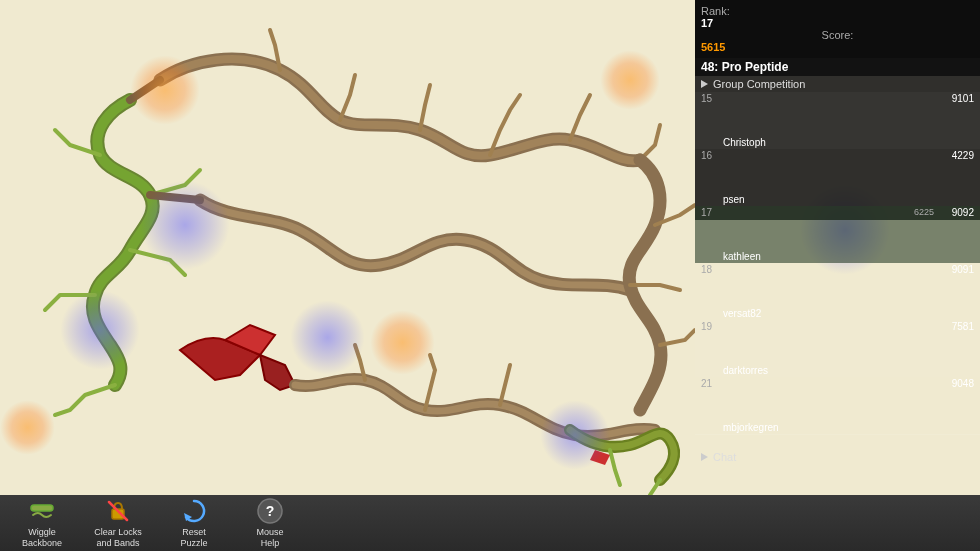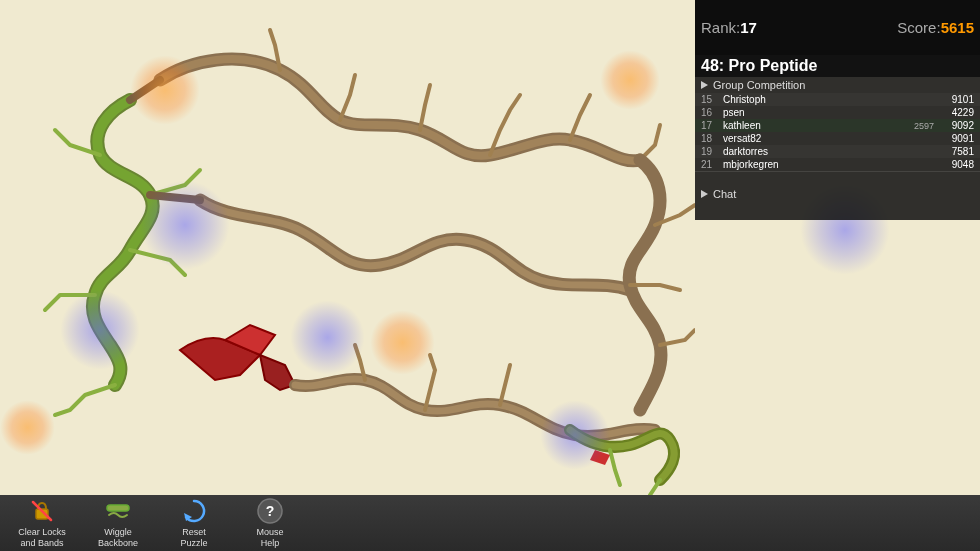--- a/index.html
+++ b/index.html
@@ -42,34 +42,35 @@
       width: 285px;
       height: 220px;
       background: rgba(20, 20, 20, 0.88);
       color: #fff;
       font-size: 11px;
     }
 
     #rank-score-bar {
       display: flex;
       justify-content: space-between;
-      padding: 19px 6px;
+      padding: 5px 6px;
       background: rgba(10,10,10,0.9);
-      font-size: 15px;
+      font-size: 11px;
       color: #ccc;
+      flex-direction: column;
     }
 
     .rank-label { color: #aaa; }
     .rank-value { color: #fff; font-weight: bold; }
-    .score-label { color: #aaa; }
+    .score-label { color: #aaa; text-align: center; }
     .score-value { color: #f90; font-weight: bold; }
 
     #puzzle-title {
       padding: 2px 6px;
-      font-size: 16px;
+      font-size: 12px;
       font-weight: bold;
       color: #fff;
       background: rgba(15,15,15,0.9);
     }
 
     .competition-row {
       display: flex;
       align-items: center;
       padding: 2px 6px;
       cursor: pointer;
@@ -94,30 +95,30 @@
 
     .competition-label { color: #ddd; }
 
     
     #player-table {
       width: 100%;
     }
 
     .player-row {
       display: flex;
-      align-items: flex-end;
+      align-items: flex-start;
       padding: 1px 6px;
       font-size: 10px;
       color: #ddd;
     }
     .player-row:nth-child(odd) { background: rgba(255,255,255,0.03); }
     .player-row.highlighted { background: rgba(40, 60, 40, 0.6); }
 
     .player-rank { width: 22px; color: #aaa; }
-    .player-name { flex: 1; color: #fff; }
+    .player-name { flex: 1; color: #fff; margin-top: 44px; }
     .player-score-extra { width: 40px; text-align: right; color: #aaa; font-size: 9px; }
     .player-score { width: 40px; text-align: right; color: #fff; }
 
     #chat-row {
       display: flex;
       align-items: center;
       padding: 16px 6px;
       cursor: pointer;
       font-size: 11px;
       border-top: 1px solid rgba(255,255,255,0.1);
@@ -278,21 +279,21 @@
   </div>
         <div class="player-row">
     <span class="player-rank">16</span>
     <span class="player-name">psen</span>
     <span class="player-score-extra"></span>
     <span class="player-score">4229</span>
   </div>
         <div class="player-row highlighted">
     <span class="player-rank">17</span>
     <span class="player-name">kathleen</span>
-    <span class="player-score-extra">2597</span>
+    <span class="player-score-extra">6225</span>
     <span class="player-score">9092</span>
   </div>
         <div class="player-row">
     <span class="player-rank">18</span>
     <span class="player-name">versat82</span>
     <span class="player-score-extra"></span>
     <span class="player-score">9091</span>
   </div>
         <div class="player-row">
     <span class="player-rank">19</span>
@@ -308,42 +309,42 @@
   </div>
       </div>
 
     <div id="chat-row">
       <div class="triangle-right"></div>
       <span class="competition-label">Chat</span>
     </div>
   </div>
 
   <div id="bottom-toolbar">
+      <div class="toolbar-btn">
+    <div class="toolbar-icon">
+          <svg width="28" height="28" viewBox="0 0 28 28">
+            <rect x="3" y="8" width="22" height="6" rx="3" fill="#8a4" stroke="#6a3" stroke-width="1.5"></rect>
+            <path d="M5 18 Q10 14 14 18 Q18 22 23 18" stroke="#8a4" stroke-width="2" fill="none" stroke-linecap="round"></path>
+          </svg>
+        </div>
+    <span style="line-height:1.2">Wiggle<br>Backbone</span>
+  </div>
       <div class="toolbar-btn">
     <div class="toolbar-icon">
           <svg width="28" height="28" viewBox="0 0 28 28">
             <rect x="8" y="12" width="12" height="10" rx="2" fill="#c90" stroke="#a70" stroke-width="1.5"></rect>
             <path d="M10 12 Q10 6 14 6 Q18 6 18 12" fill="none" stroke="#a70" stroke-width="2"></path>
             <line x1="5" y1="5" x2="23" y2="23" stroke="#f44" stroke-width="2.5" stroke-linecap="round"></line>
           </svg>
         </div>
     <span style="line-height:1.2">Clear Locks<br>and Bands</span>
   </div>
       <div class="toolbar-btn">
     <div class="toolbar-icon">
           <svg width="28" height="28" viewBox="0 0 28 28">
-            <rect x="3" y="8" width="22" height="6" rx="3" fill="#8a4" stroke="#6a3" stroke-width="1.5"></rect>
-            <path d="M5 18 Q10 14 14 18 Q18 22 23 18" stroke="#8a4" stroke-width="2" fill="none" stroke-linecap="round"></path>
-          </svg>
-        </div>
-    <span style="line-height:1.2">Wiggle<br>Backbone</span>
-  </div>
-      <div class="toolbar-btn">
-    <div class="toolbar-icon">
-          <svg width="28" height="28" viewBox="0 0 28 28">
             <path d="M14 4 A10 10 0 1 1 6 20" fill="none" stroke="#5af" stroke-width="2.5" stroke-linecap="round"></path>
             <polygon points="4,16 6,24 12,20" fill="#5af"></polygon>
           </svg>
         </div>
     <span style="line-height:1.2">Reset<br>Puzzle</span>
   </div>
       <div class="toolbar-btn">
     <div class="toolbar-icon">
           <svg width="28" height="28" viewBox="0 0 28 28">
             <circle cx="14" cy="14" r="12" fill="#555" stroke="#777" stroke-width="1.5"></circle>

